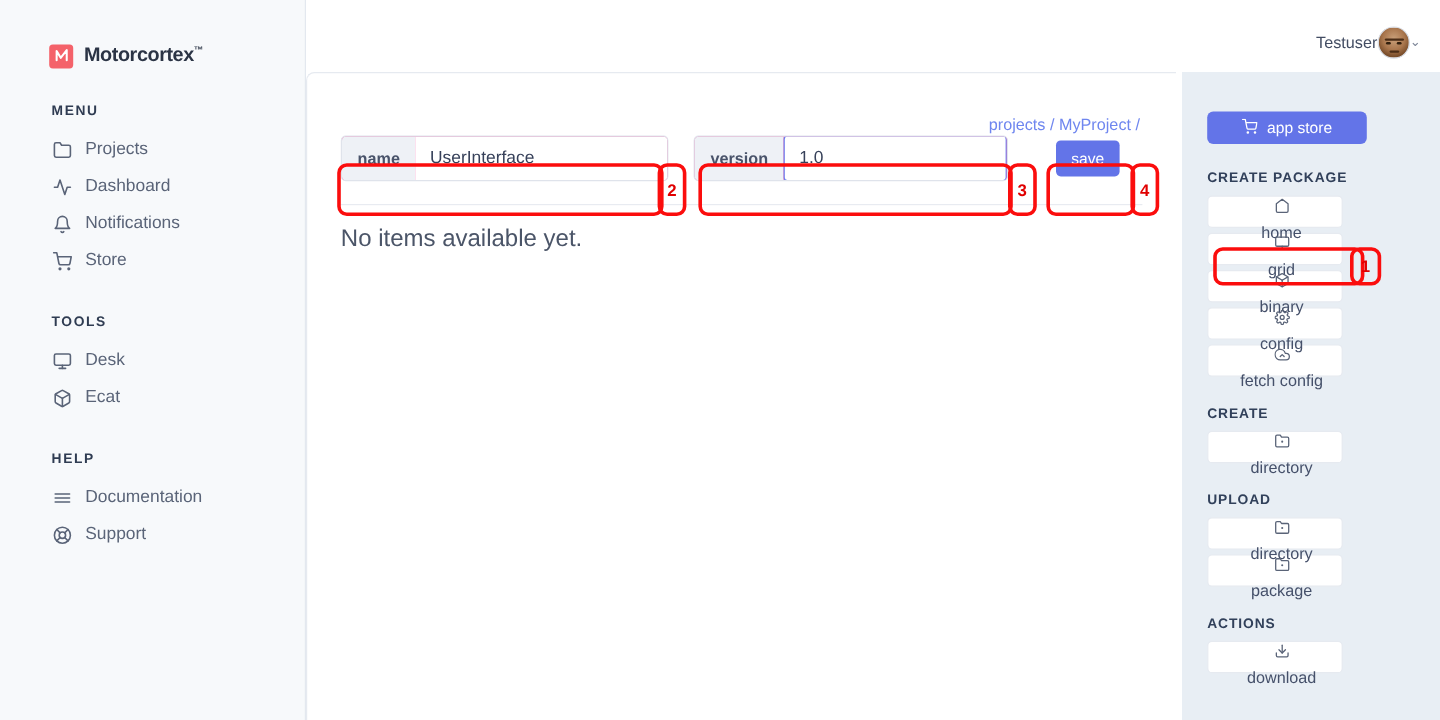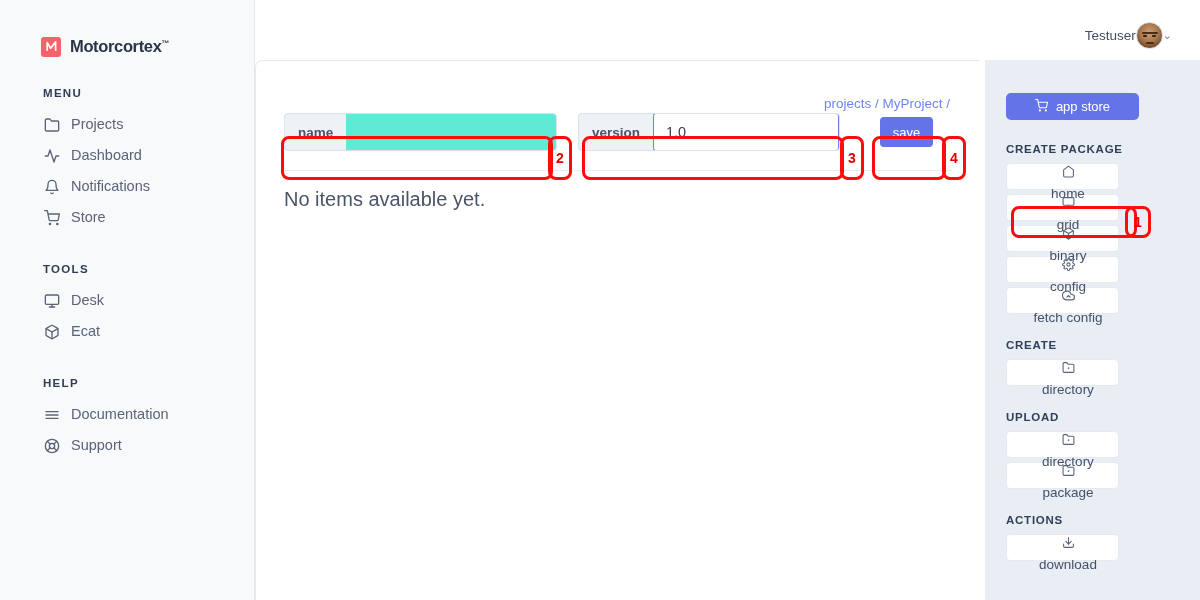--- a/index.html
+++ b/index.html
@@ -90,21 +90,21 @@
     display: flex; align-items: center; gap: 21px;
     margin-top: 17px;
     position: relative;
   }
   .input-group {
     display: flex; align-items: stretch;
     height: 38px;
     border: 1px solid #dfe3eb;
     border-radius: 4px;
     overflow: hidden;
-    background: #5eead4;
+    background: #ec4899;
   }
   .ig-name  { width: 273px; }
   .ig-ver   { width: 262px; }
   .ig-label {
     display: flex; align-items: center;
     padding: 0 13px;
     font-size: 13.5px; font-weight: bold;
     color: #49536a;
     background: #eef1f6;
     white-space: nowrap;
@@ -185,21 +185,21 @@
     color: #45506a;
     margin-bottom: 4px;
     cursor: pointer;
     flex-direction: column;
   }
   .rs-btn .ico { width: 14px; height: 14px; display:flex; align-items:center; justify-content:center; flex:0 0 14px; color:#5a6478; }
 
   
   .topbar-user {
     position: absolute;
-    right: 28px; top: 22px;
+    right: 16px; top: 22px;
     display: flex; align-items: center; 
     z-index: 5;
     text-align: right;
   }
   .username { font-size: 13.5px; color: #434d63; }
   .avatar {
     width: 27px; height: 27px; border-radius: 50%;
     background: radial-gradient(circle at 50% 38%, #c9a07a 0%, #a9764d 46%, #7b4f2c 72%, #5d3a1f 100%);
     overflow: hidden; position: relative;
     border: 1px solid #d7dce5;
@@ -349,20 +349,21 @@
     </div>
 
     <div class="content-card">
 
       <div class="breadcrumb">projects / MyProject /</div>
 
       <div class="form-row">
 
         <div class="input-group ig-name">
           <span class="ig-label">name</span>
+          <input class="ig-input" type="text" value="UserInterface" style="">
         </div>
 
         <div class="input-group ig-ver">
           <span class="ig-label">version</span>
           <input class="ig-input focused" type="text" value="1.0" style="">
         </div>
 
         <button class="save-btn">save</button>
       </div>
 

